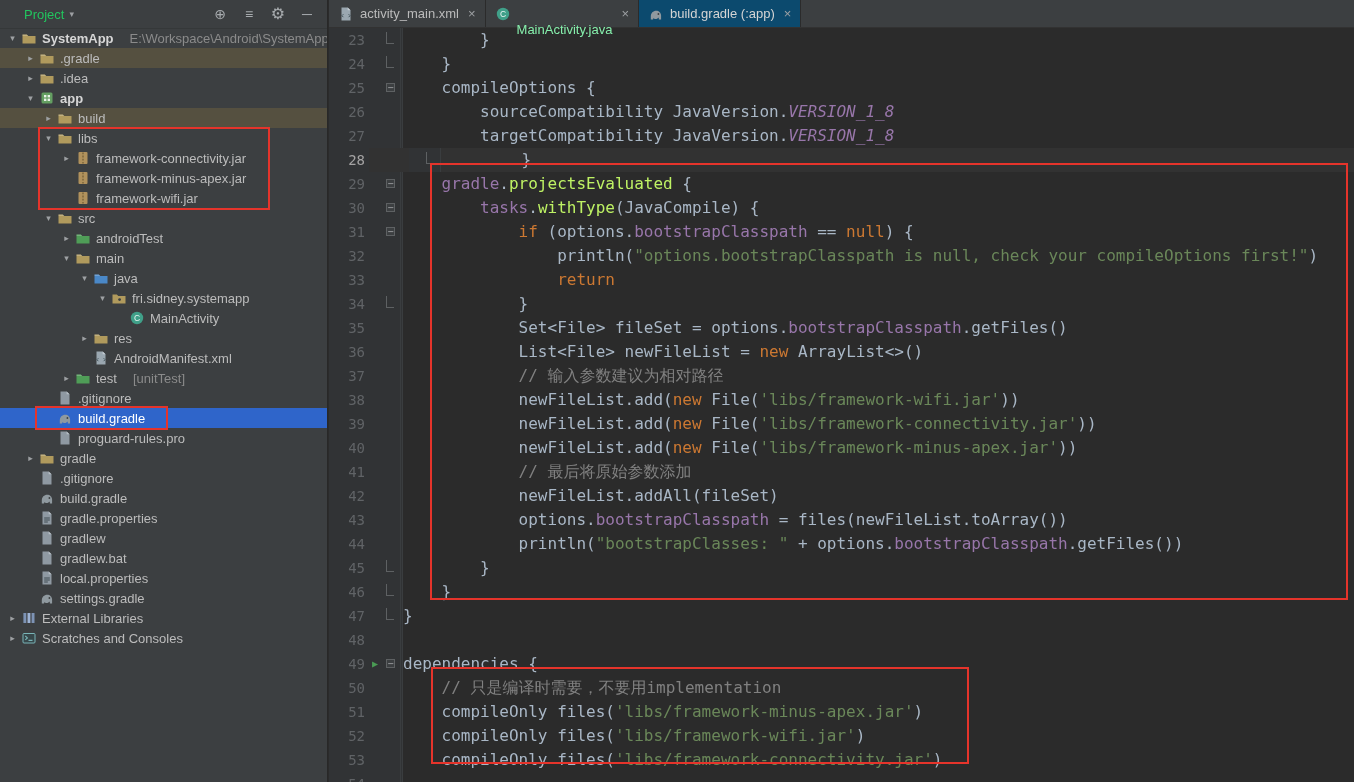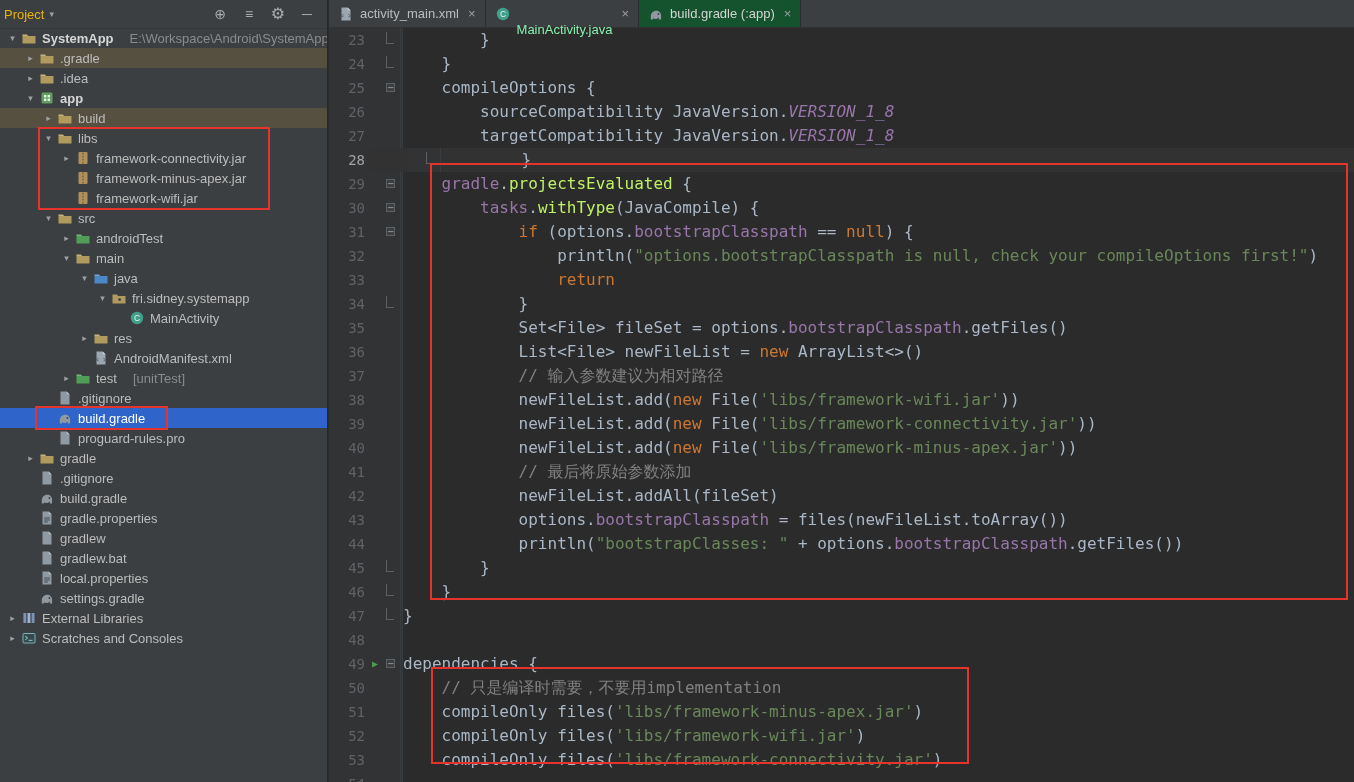--- a/index.html
+++ b/index.html
@@ -4,40 +4,40 @@
 <style>
   html,body{margin:0;padding:0;}
   body{
     width:1354px;height:782px;position:relative;overflow:hidden;
     background:#2b2b2b;font-family:"Liberation Sans",sans-serif;
     -webkit-font-smoothing:antialiased;
   }
   
   .panel{position:absolute;left:0;top:0;width:328px;height:782px;background:#3c3f41;border-right:1px solid #282828;box-sizing:border-box;}
   .panel-toolbar{height:28px;display:flex;align-items:center;border-bottom:1px solid #353839;}
-  .ptitle{color:#eab308;font-size:13px;margin-left:4px;}
+  .ptitle{color:#22c55e;font-size:13px;margin-left:24px;}
   .pcaret{color:#9da0a3;font-size:9px;margin-left:5px;}
   .ptools{margin-left:auto;display:flex;gap:13px;margin-right:12px;align-items:center;}
   .ptool{color:#a7abae;font-size:14px;width:16px;height:16px;line-height:16px;text-align:center;cursor:default;}
   .ptool.sm{font-size:16px;}
   .tree{position:absolute;top:28px;left:0;right:0;}
   .trow{height:20px;display:flex;align-items:center;font-size:13px;color:#bcbcbc;white-space:nowrap;overflow:hidden;}
   .trow.sel{background:#2f65ca;color:#ffffff;}
   .trow.olive{background:rgba(183,152,62,0.20);}
   .ind{flex:none;height:1px;}
   .chev{width:17px;flex:none;text-align:center;color:#9da0a3;font-size:9px;}
   .ticon{width:19px;height:16px;flex:none;display:flex;align-items:center;justify-content:flex-start;}
   .tlabel{margin-left:2px;}
   .tlabel.bold{font-weight:bold;color:#d6d6d6;}
   .sel .tlabel{color:#fff;}
   .tsuffix{color:#8b8b8b;margin-left:16px;}
   
   .tabbar{position:absolute;left:329px;top:0;right:0;height:28px;background:#3c3f41;display:flex;box-sizing:border-box;border-bottom:1px solid #323232;}
   .tab{display:flex;align-items:center;padding:0 9px;gap:6px;font-size:13px;border-right:1px solid #2b2b2b;cursor:default;justify-content:center;}
-  .tab.active{background:#14532d;}
+  .tab.active{background:#0c4a6e;}
   .tab-close{color:#9da0a3;font-size:13px;margin-left:3px;}
   .tabicon{width:16px;height:16px;display:flex;align-items:center;}
   
   .gutterbg{position:absolute;left:329px;top:28px;width:73px;bottom:0;background:#313335;border-right:1px solid #3a3d3f;}
   .code-area{position:absolute;left:329px;top:28px;right:0;bottom:0;overflow:hidden;}
   .cline{position:relative;height:24px;display:flex;font:16px/24px "DejaVu Sans Mono",monospace;}
   .cline.caret{background:#323232;gap:40px;}
   .lnum{width:40px;flex:none;text-align:right;color:#606366;font-size:14px;background:#313335;padding-right:4px;box-sizing:border-box;}
   .caret .lnum{color:#a4a3a3;}
   .gslot{width:32px;flex:none;background:#313335;position:relative;border-right:1px solid #3a3d3f;box-sizing:border-box;}

